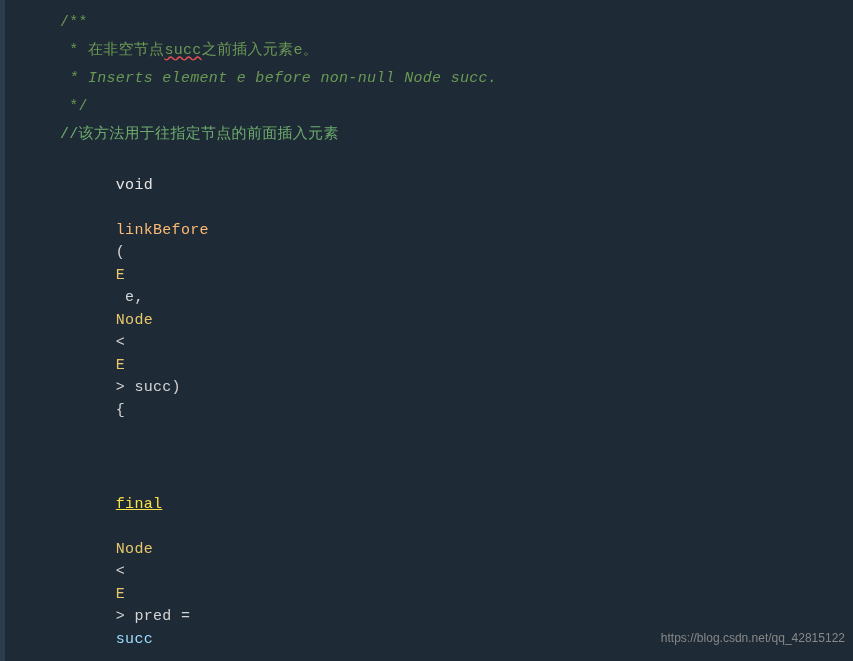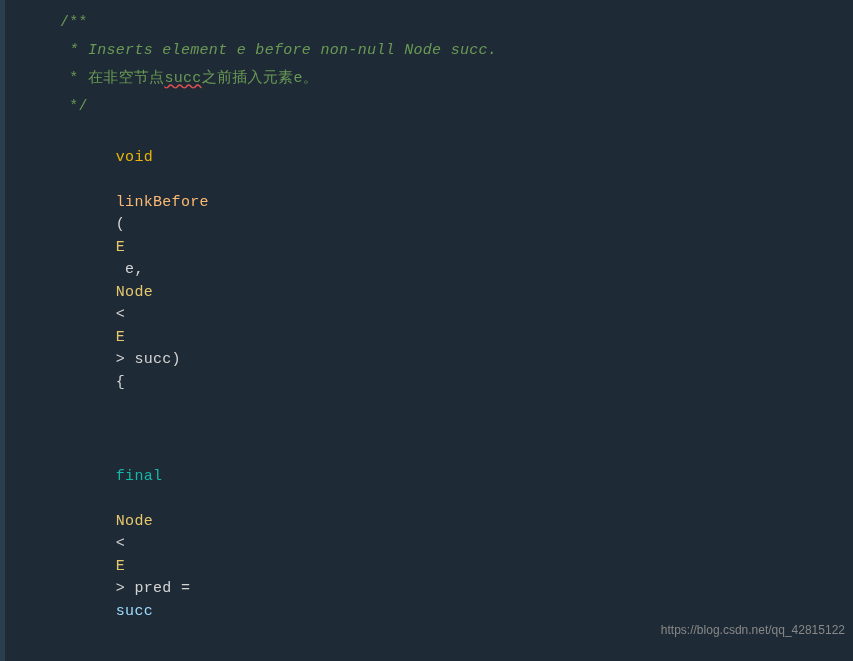--- a/index.html
+++ b/index.html
@@ -43,27 +43,27 @@
 
     
     .c-comment { color: #6a9955; }
     .c-italic-comment { color: #6a9955; font-style: italic; }
     .c-chinese-comment { color: #6dab6d; }
     .c-type { color: #e8c86d; }
     .c-method { color: #fdba74; }
     .c-white { color: #d4d4d4; }
     .c-blue { color: #9cdcfe; }
     .c-inline-comment { color: #6a9955; }
-    .c-final { color: #14b8a6; }
-    .c-void { color: #eab308; }
+    .c-final { color: #fde047; text-decoration: underline; }
+    .c-void { color: #e5e5e5; }
     .c-brace { color: #d4d4d4; }
 
     .url-badge {
       position: absolute;
-      bottom: 24px;
+      bottom: 16px;
       right: 8px;
       color: #888;
       font-family: Arial, sans-serif;
       font-size: 12px;
     }
 
     .left-border {
       position: absolute;
       left: 0;
       top: 0;
@@ -76,31 +76,34 @@
 <body>
 
 <div class="code-container">
   <div class="left-border"></div>
 
   <div class="line">
     <span class="code-text c-comment">/**</span>
   </div>
 
   <div class="line">
-    <span class="code-text c-italic-comment"> * <em>Inserts element e before non-null Node succ.</em></span>
+    <span class="code-text c-comment"> * 在非空节点<span style="text-decoration: underline wavy #e05050;">succ</span>之前插入元素e。</span>
   </div>
 
   <div class="line">
-    <span class="code-text c-comment"> * 在非空节点<span style="text-decoration: underline wavy #e05050;">succ</span>之前插入元素e。</span>
+    <span class="code-text c-italic-comment"> * <em>Inserts element e before non-null Node succ.</em></span>
   </div>
 
   <div class="line">
     <span class="code-text c-comment"> */</span>
   </div>
 
+  <div class="line">
+    <span class="code-text c-chinese-comment">//该方法用于往指定节点的前面插入元素</span>
+  </div>
 
   <div class="line">
     <span class="code-text">
       <span class="c-void">void</span>
       <span class="c-white"> </span>
       <span class="c-method">linkBefore</span>
       <span class="c-white">(</span>
       <span class="c-type">E</span>
       <span class="c-white"> e, </span>
       <span class="c-type">Node</span>

